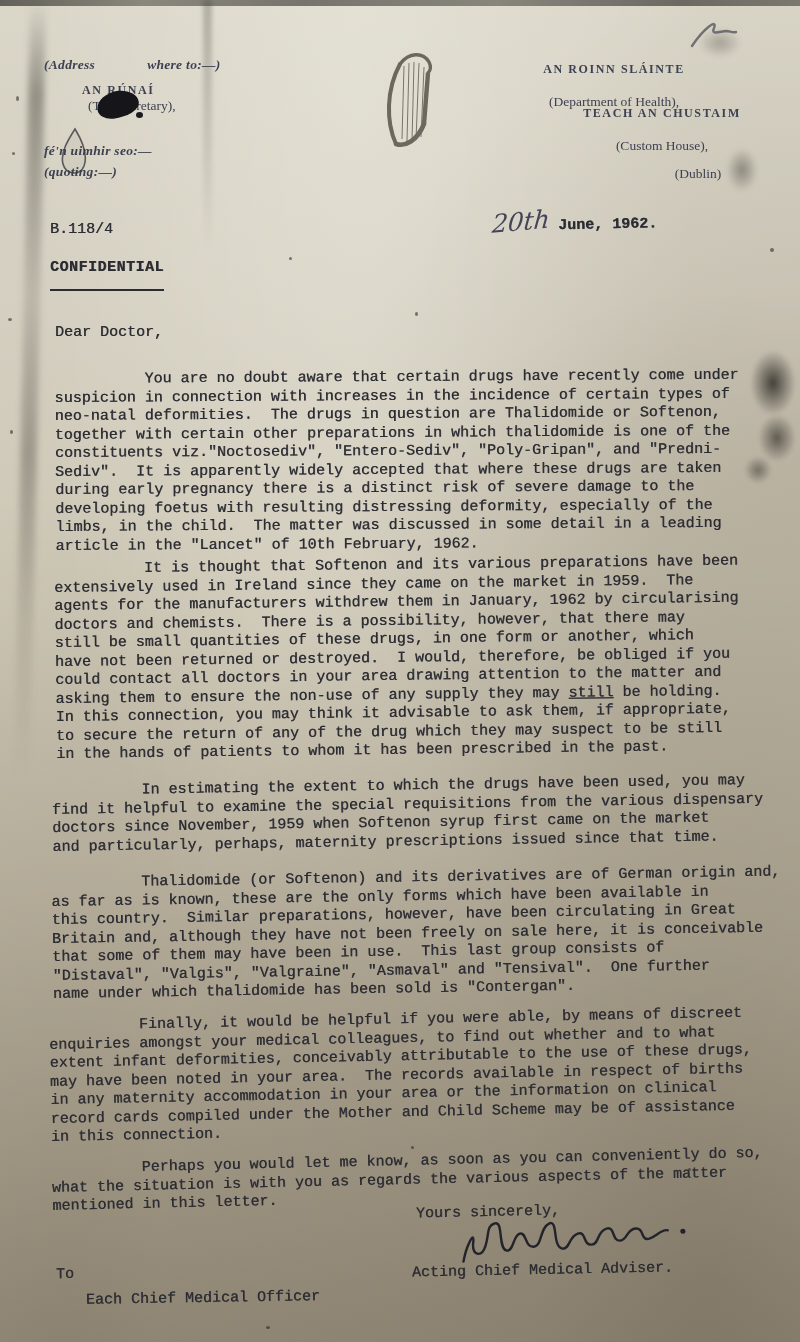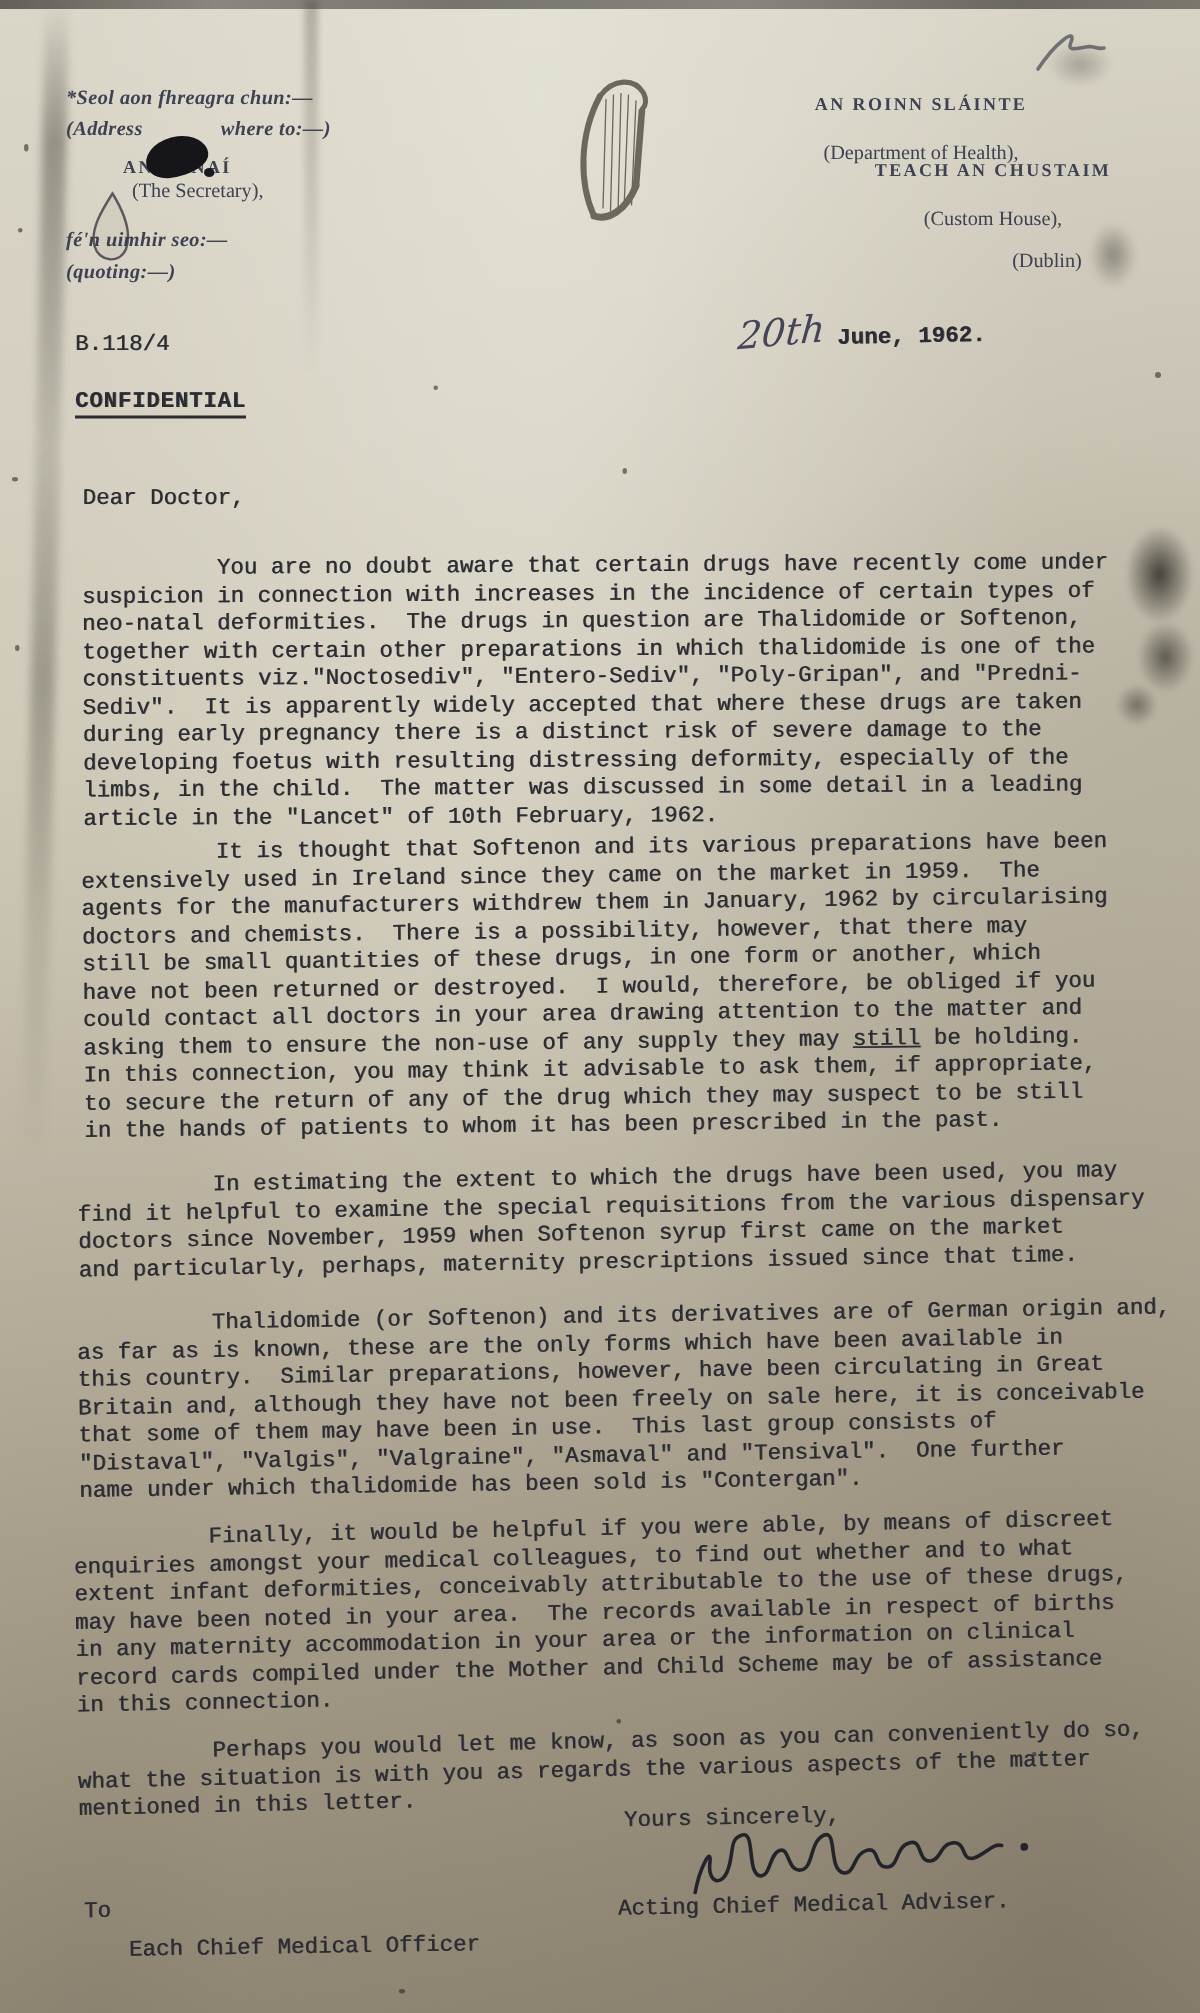--- a/index.html
+++ b/index.html
@@ -56,21 +56,21 @@
 
   .addr-row{display:flex;align-items:baseline;}
   .addr-gap{display:inline-block;width:52px;}
 
   .blot{position:absolute;left:97px;top:91px;width:42px;height:27px;background:#15151a;
     border-radius:55% 45% 65% 35% / 60% 50% 50% 40%;transform:rotate(-7deg);}
   .blot-dot{position:absolute;left:136px;top:112px;width:7px;height:6px;background:#1a1a1f;border-radius:50%;}
 
   .ref{position:absolute;left:50px;top:221px;}
   .confidential{position:absolute;left:50px;top:259px;font-weight:bold;letter-spacing:.5px;}
-  .confidential span{border-bottom:2px solid #2b2b32;padding-bottom:1px;}
+  .confidential span{border-bottom:2px solid #2b2b32;padding-bottom:13px;}
   .dateline{position:absolute;left:492px;top:206px;display:flex;align-items:baseline;gap:8px;transform:rotate(-1.2deg);}
   .hand-day{font-family:"DejaVu Serif",serif;font-style:italic;font-size:25px;color:#45445a;
     transform:rotate(-4deg) skewX(-10deg);display:inline-block;}
 
   .salutation{position:absolute;left:55px;top:324px;}
   .p1{left:55px;top:356px;transform:rotate(-.35deg);}
   .p2{left:55px;top:546px;transform:rotate(-.7deg);}
   .p3{left:52px;top:768px;transform:rotate(-.9deg);}
   .p4{left:52px;top:860px;transform:rotate(-.9deg);}
   .p5{left:50px;top:1003px;transform:rotate(-1.1deg);}
@@ -112,29 +112,28 @@
   <div class="speck" style="left:770px;top:248px;width:4px;height:4px"></div>
   <div class="speck" style="left:688px;top:1168px;width:3px;height:3px"></div>
   <div class="speck" style="left:411px;top:1146px;width:3px;height:3px"></div>
   <div class="speck" style="left:266px;top:1326px;width:4px;height:3px"></div>
 
   <svg class="pencil-mark" width="54" height="40" viewBox="0 0 54 40">
     <path d="M4 32 C16 14 30 4 26 14 C23 21 30 18 38 17 C42 17 44 19 48 18" stroke="#50505c" stroke-width="2.4" fill="none" stroke-linecap="round"></path>
   </svg>
 
   <div class="lh-left lh">
-    <div class="lh-ital">*Seol aon fhreagra chun:—</div>
     <div class="lh-ital addr-row">
       <span>(Address</span>
         <span class="addr-gap"></span>
         <span>where to:—)</span>
     </div>
     <div class="lh-caps" style="margin:8px 0 0 38px">AN RÚNAÍ</div>
     <div class="lh-sub" style="margin-left:44px">(The Secretary),</div>
-    <div class="lh-ital" style="margin-top:14px">fé'n uimhir seo:—</div>
+    <div class="lh-ital" style="margin-top:26px">fé'n uimhir seo:—</div>
     <div class="lh-ital">(quoting:—)</div>
   </div>
   <div class="blot"></div>
   <div class="blot-dot"></div>
   <svg class="doodle" width="34" height="52" viewBox="0 0 34 52">
     <path d="M15 2 C23 15 28 28 24 39 C20 49 6 48 3 37 C0 26 8 13 15 2 Z" stroke="#3a3a42" stroke-width="1.6" fill="rgba(0,0,0,0.04)"></path>
   </svg>
 
   <svg class="harp" width="52" height="102" viewBox="0 0 52 102">
     <path d="M13 94 C3 72 3 40 17 14" stroke="#59544a" stroke-width="4" fill="none" stroke-linecap="round"></path>

